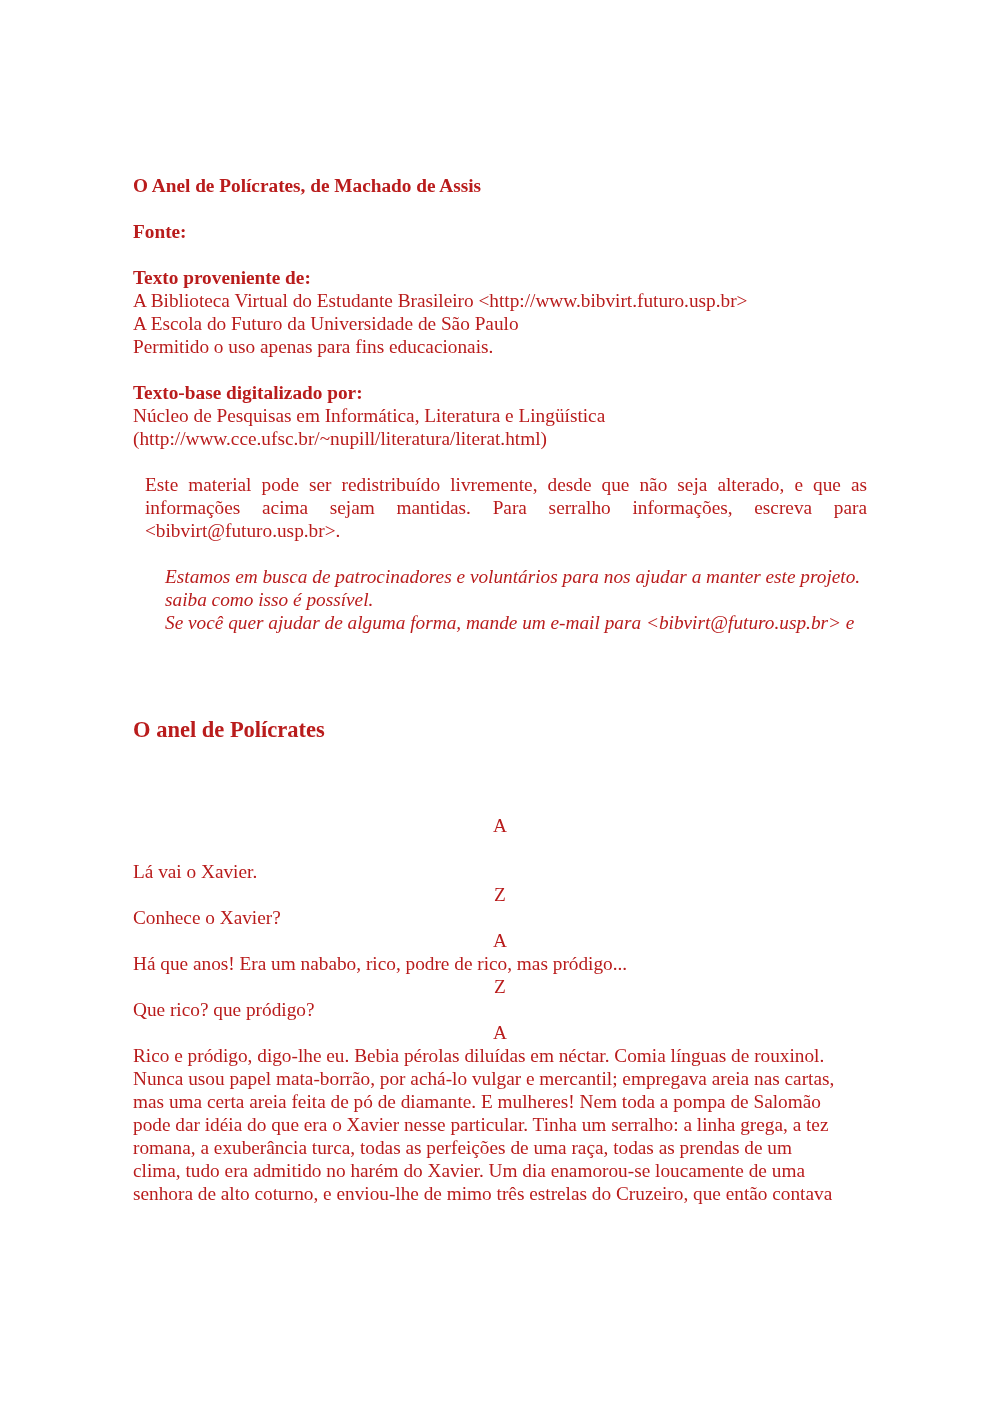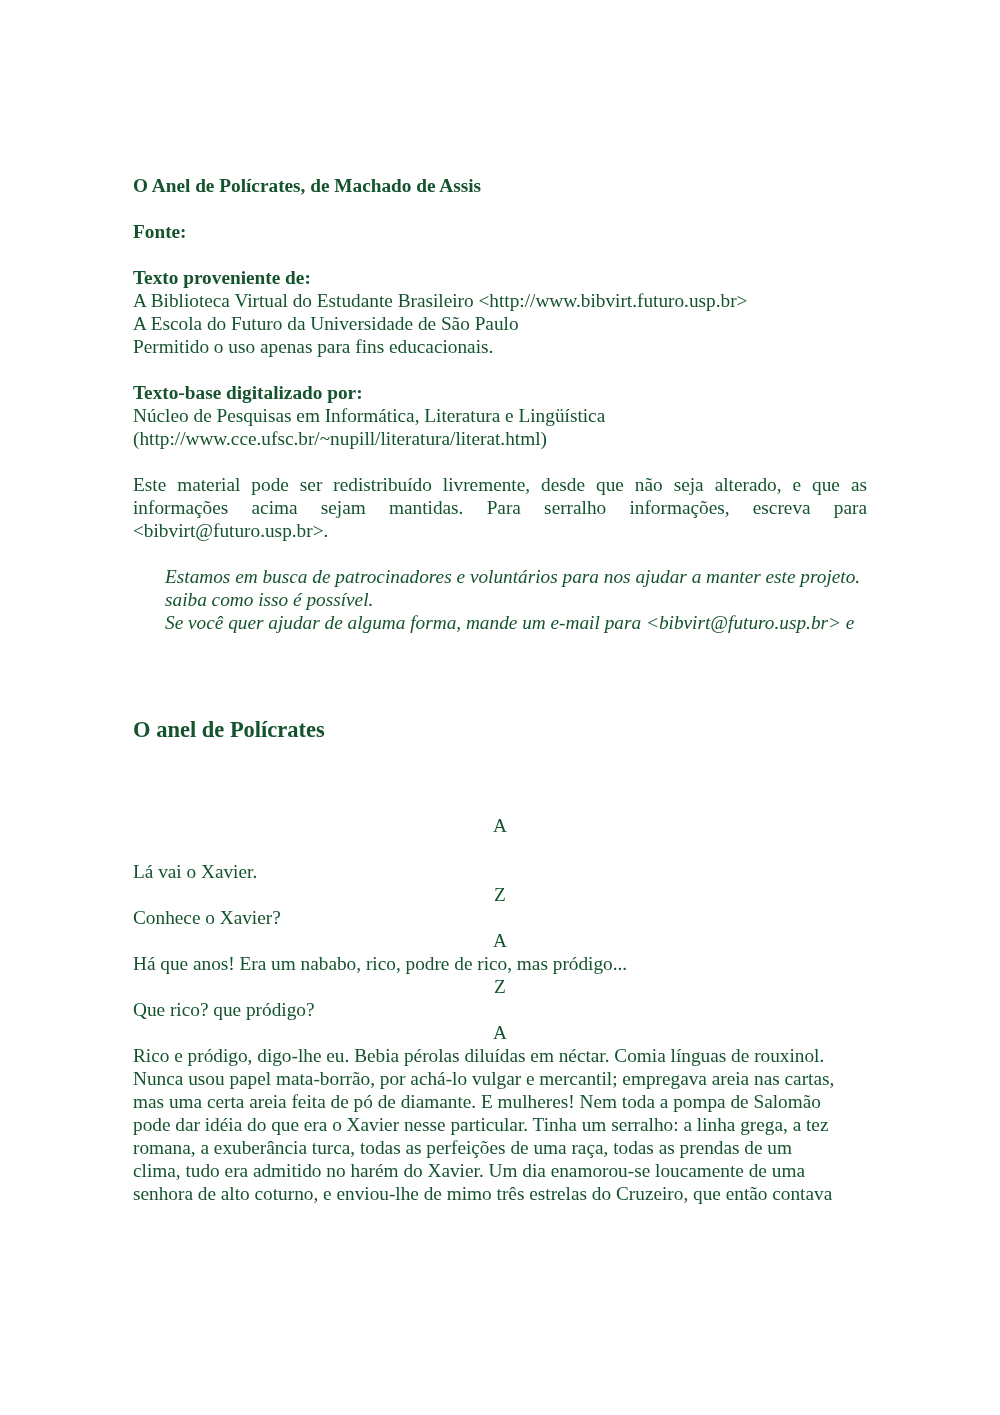--- a/index.html
+++ b/index.html
@@ -6,37 +6,38 @@
     margin: 0;
     padding: 0;
     background: #ffffff;
   }
   .page {
     position: relative;
     width: 1000px;
     height: 1415px;
     box-sizing: border-box;
     background: #ffffff;
-    color: #14532d;
+    color: #b91c1c;
     font-family: "Liberation Serif", "DejaVu Serif", serif;
     font-size: 19.3px;
     line-height: 23px;
     padding: 174px 133px 0 133px;
     overflow: hidden;
   }
   .tline { min-height: 23px; }
   .bold { font-weight: bold; }
   .italic { font-style: italic; margin-left: 32px; }
   .blank { height: 23px; }
   .sp82 { height: 82px; }
   .sp70 { height: 70px; }
   .nowrap .tline { white-space: nowrap; }
   .justify .tline {
     text-align: justify;
     text-align-last: justify;
+    margin-left: 12px;
   }
   .justify .tline:last-child {
     text-align-last: left;
   }
   .story-title {
     font-weight: bold;
     font-size: 22.5px;
     line-height: 28px;
     text-align: left;
   }

